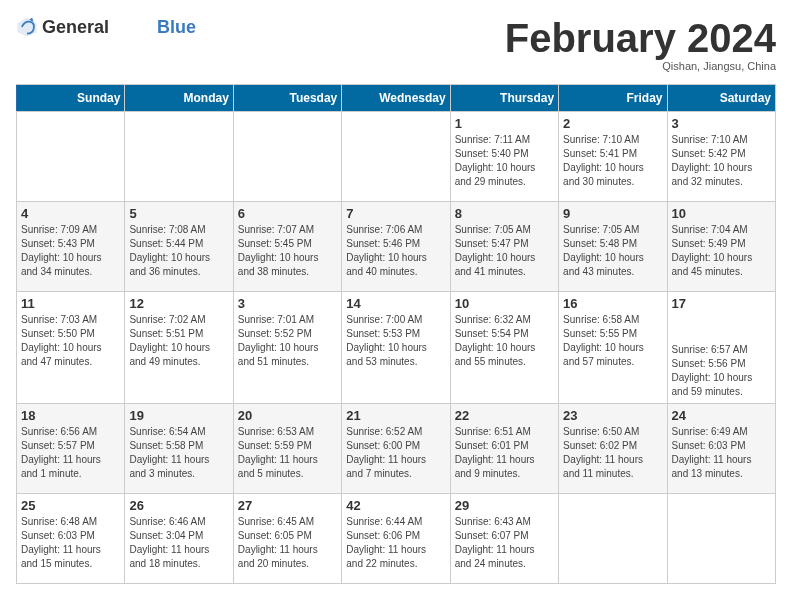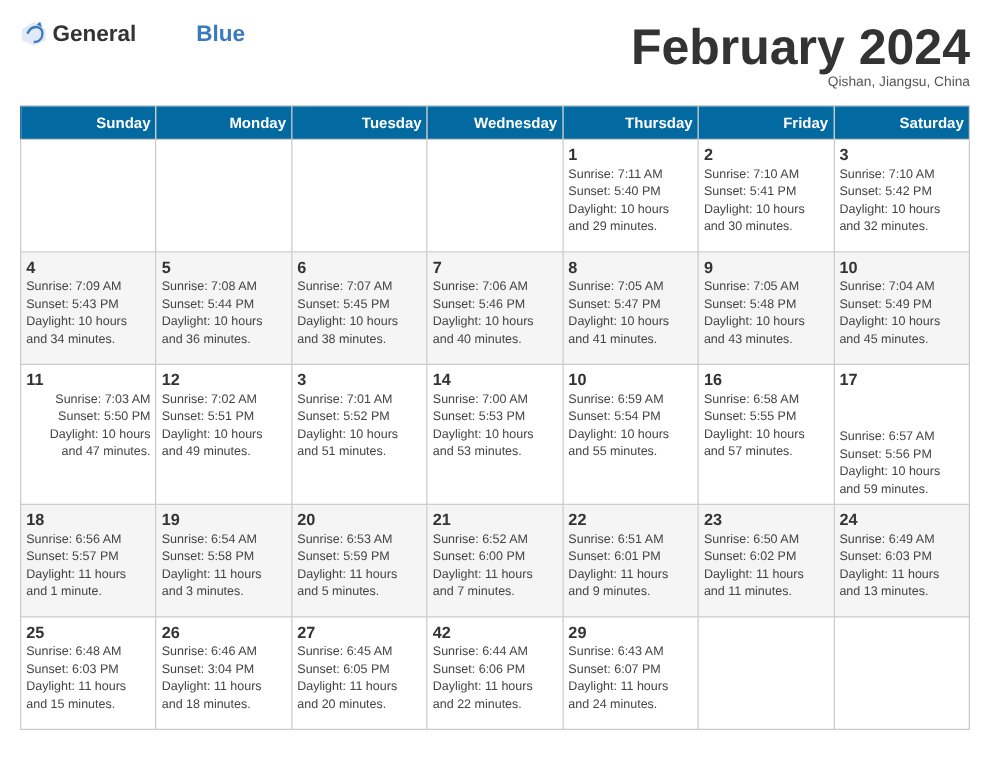--- a/index.html
+++ b/index.html
@@ -203,21 +203,21 @@
           <span class="day-num">10</span>
           <div class="day-info" style="white-space: pre-line;">Sunrise: 7:04 AM
 Sunset: 5:49 PM
 Daylight: 10 hours
 and 45 minutes.</div>
         </td>
       </tr>
       <tr>
         <td>
           <span class="day-num">11</span>
-          <div class="day-info" style="white-space: pre-line; text-align: right;">Sunrise: 7:03 AM
+          <div class="day-info" style="white-space: pre-line;">Sunrise: 7:03 AM
 Sunset: 5:50 PM
 Daylight: 10 hours
 and 47 minutes.</div>
         </td>
         <td>
           <span class="day-num">12</span>
           <div class="day-info" style="white-space: pre-line;">Sunrise: 7:02 AM
 Sunset: 5:51 PM
 Daylight: 10 hours
 and 49 minutes.</div>
@@ -231,21 +231,21 @@
         </td>
         <td>
           <span class="day-num">14</span>
           <div class="day-info" style="white-space: pre-line;">Sunrise: 7:00 AM
 Sunset: 5:53 PM
 Daylight: 10 hours
 and 53 minutes.</div>
         </td>
         <td>
           <span class="day-num">10</span>
-          <div class="day-info" style="white-space: pre-line;">Sunrise: 6:59 AM
+          <div class="day-info" style="white-space: pre-line;">Sunrise: 6:32 AM
 Sunset: 5:54 PM
 Daylight: 10 hours
 and 55 minutes.</div>
         </td>
         <td>
           <span class="day-num">16</span>
           <div class="day-info" style="white-space: pre-line;">Sunrise: 6:58 AM
 Sunset: 5:55 PM
 Daylight: 10 hours
 and 57 minutes.</div>

